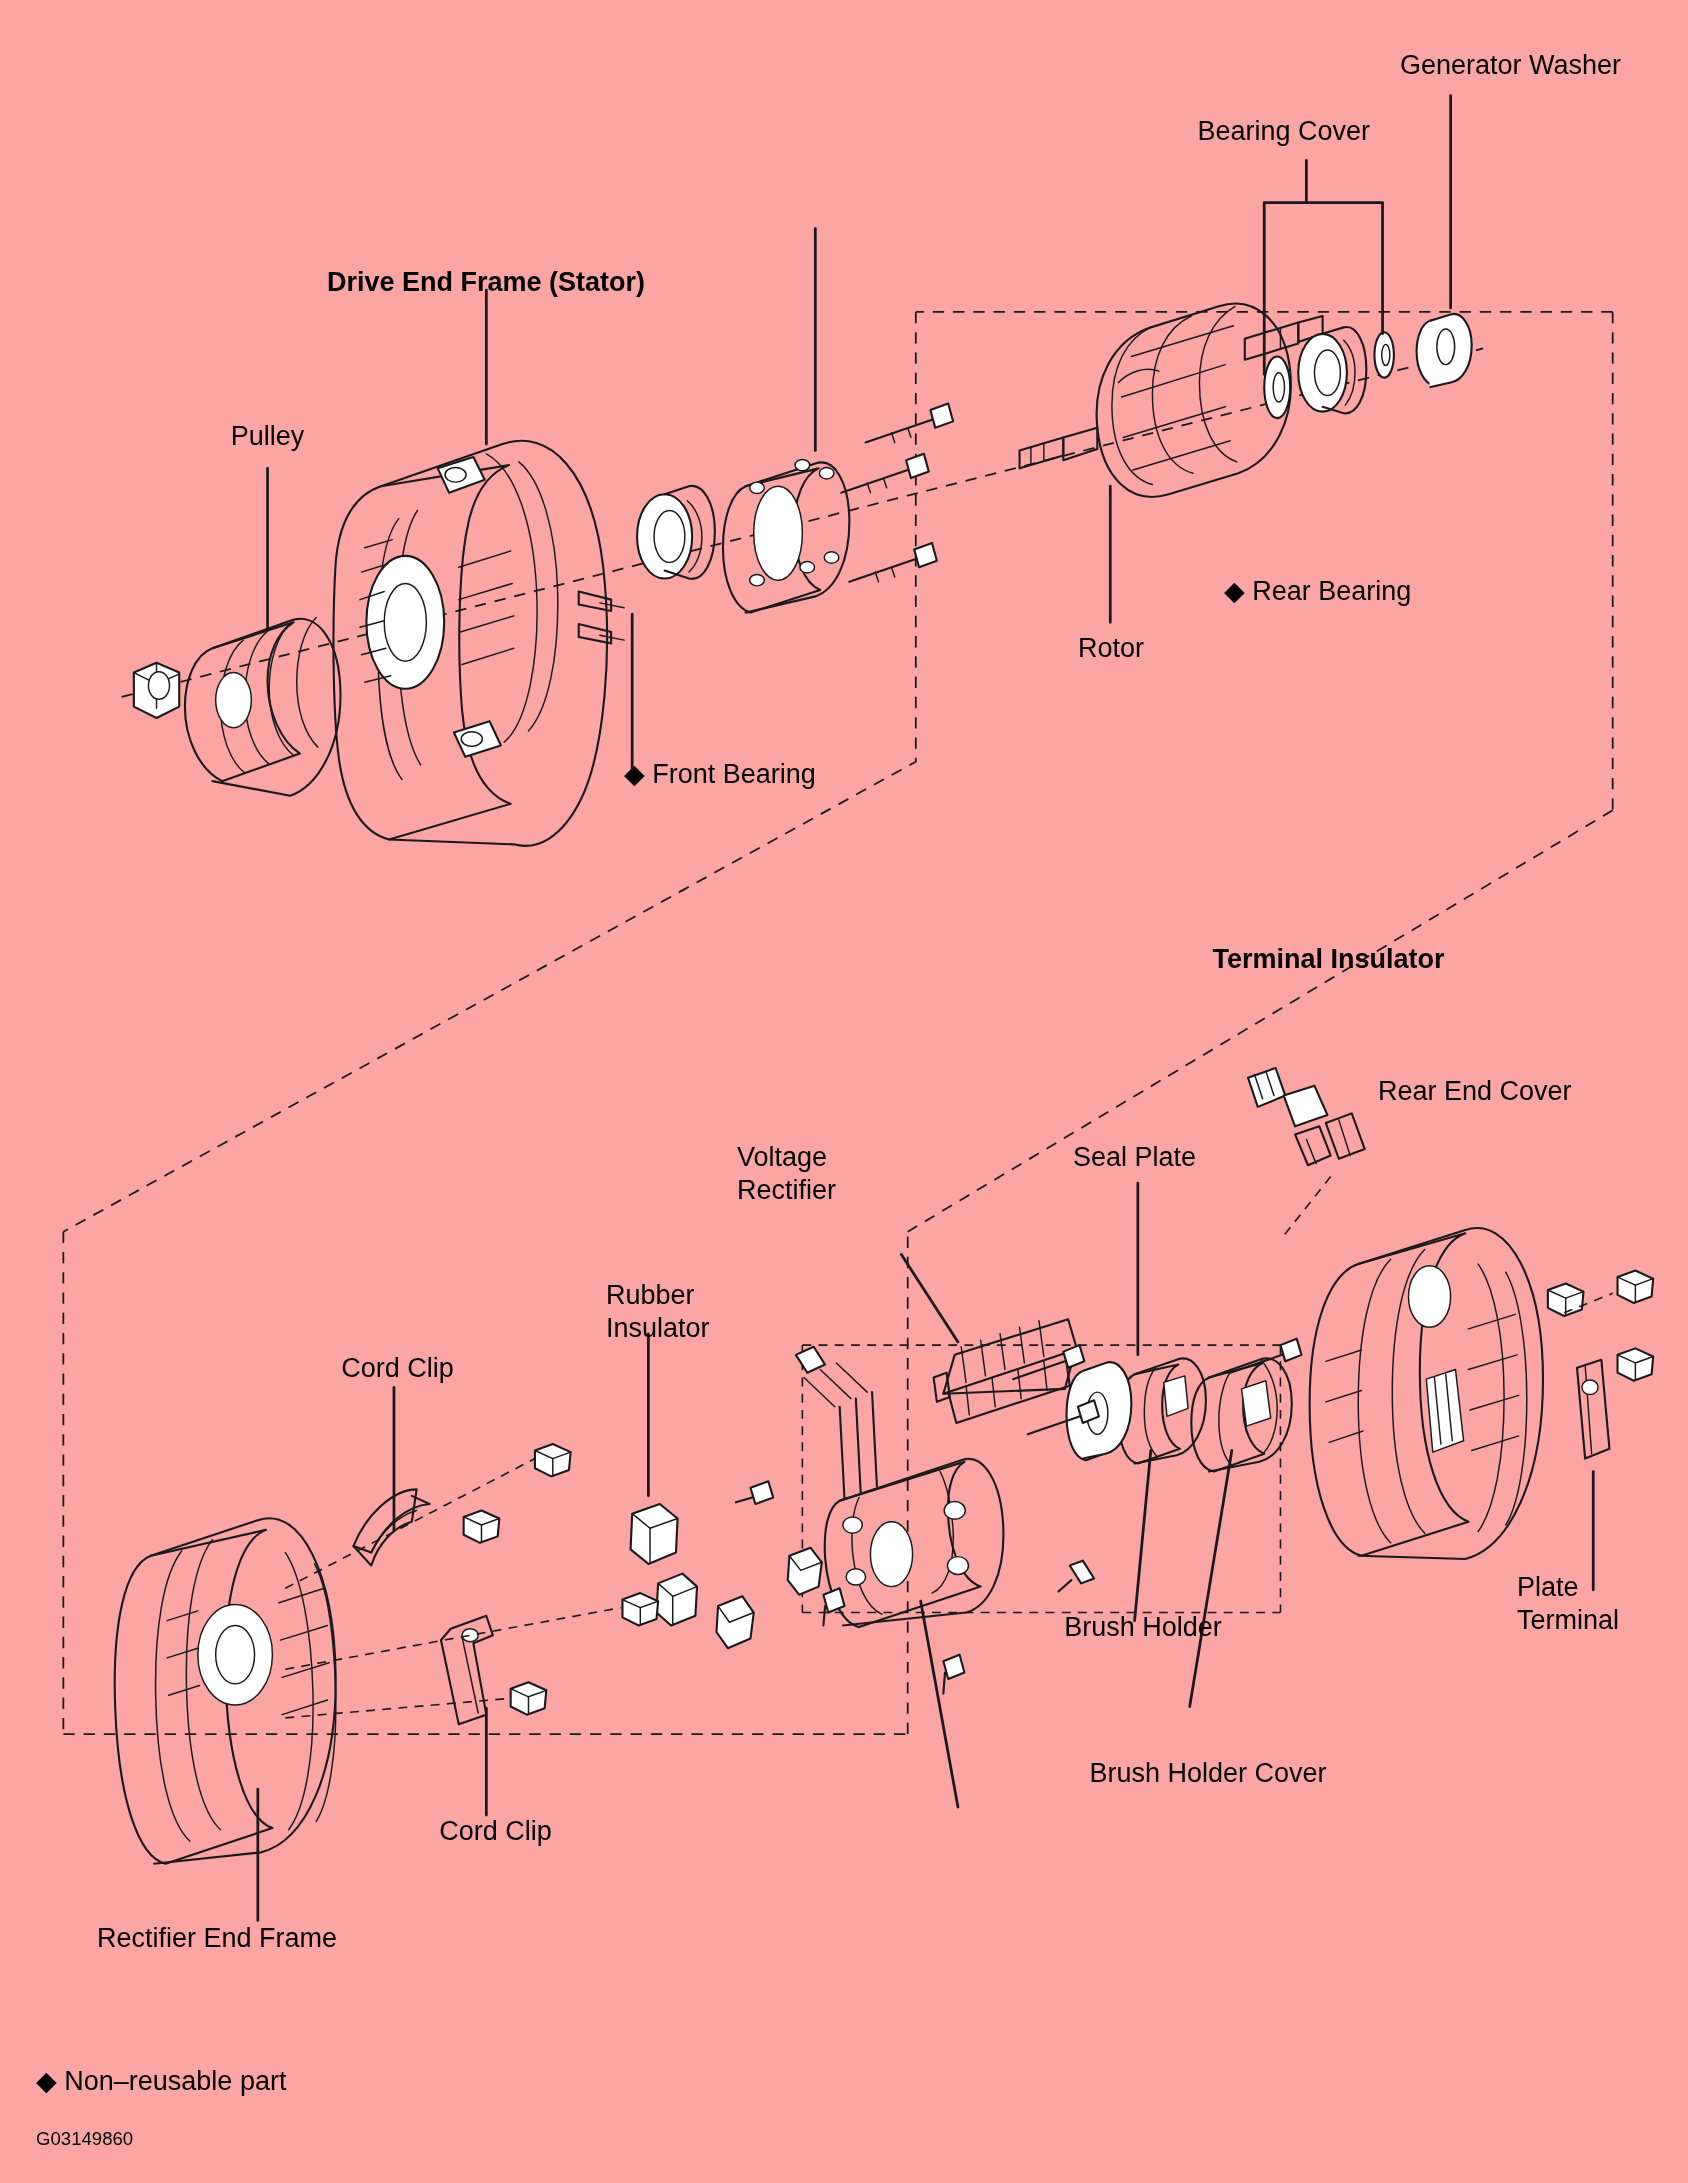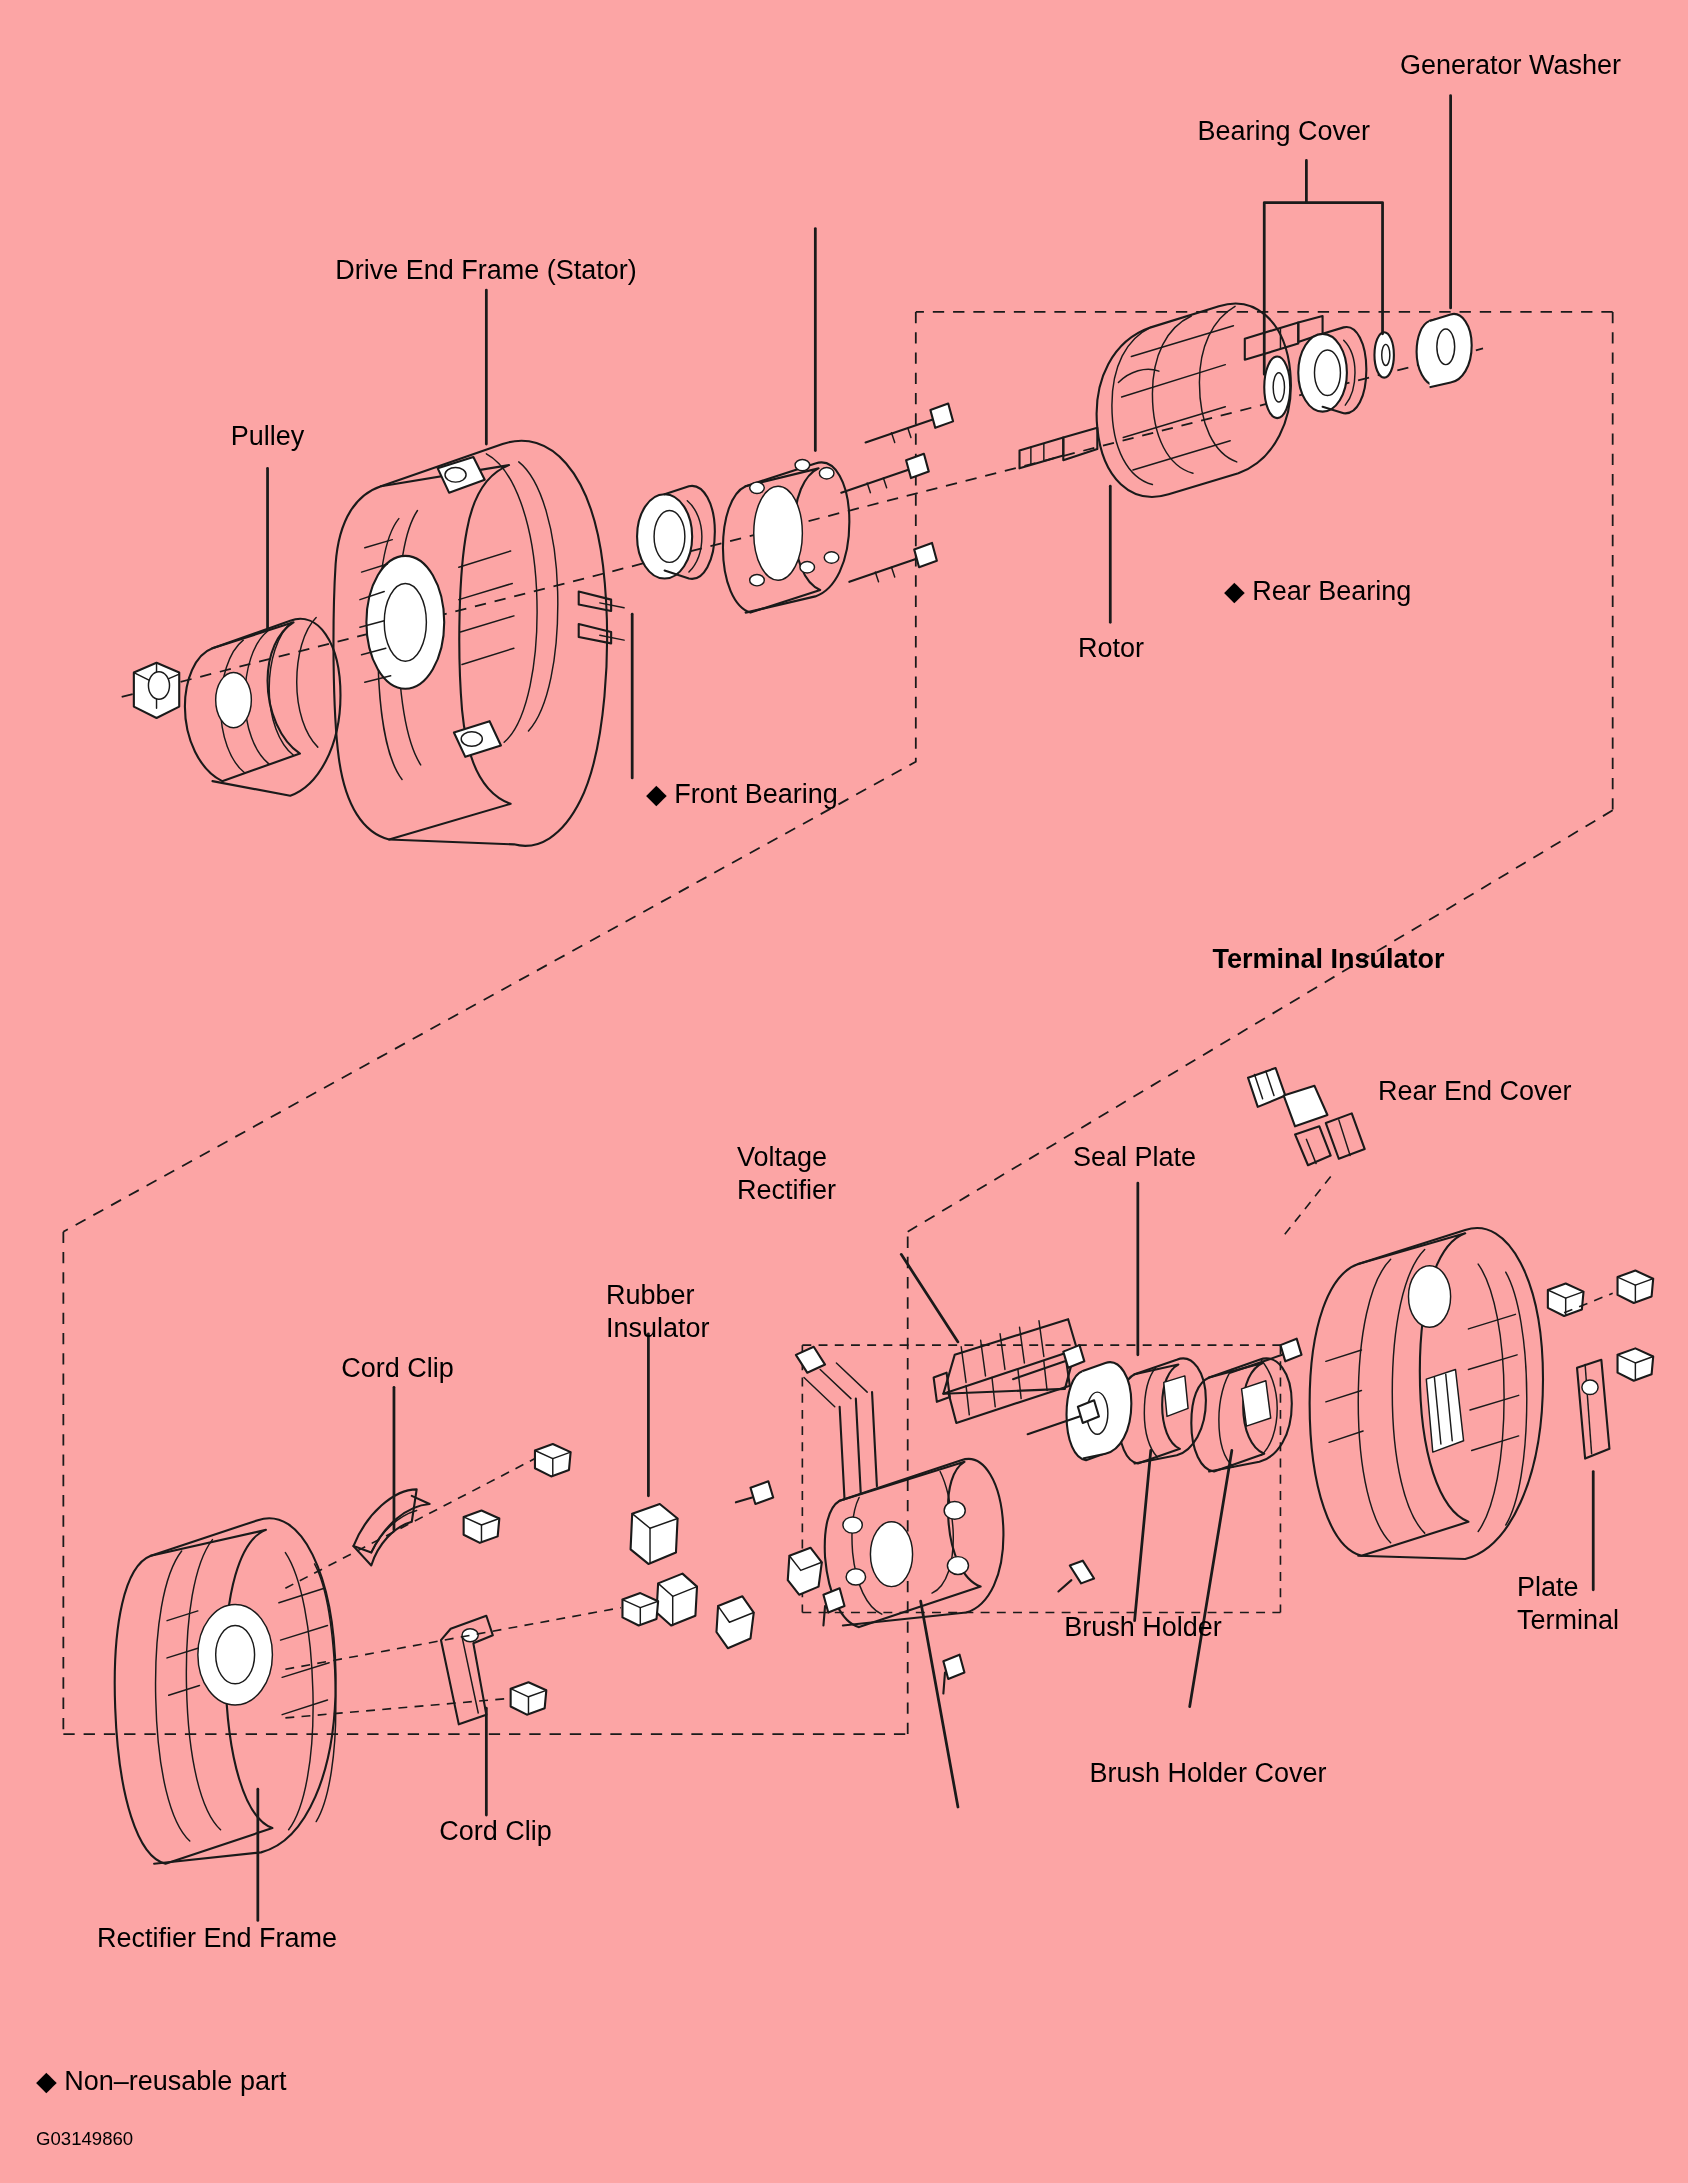--- a/index.html
+++ b/index.html
@@ -419,29 +419,29 @@
       <path class="lnH" d="M318 2370 L318 2208"></path>
     </g>
 
   </svg>
 
   <div class="label rt" style="left:1102px; top:49px; width:519px;">Generator Washer</div>
 
   <div class="label rt" style="left:932px; top:115px; width:438px;">Bearing Cover</div>
 
 
-  <div class="label ctr" style="left:186px; top:254px; width:600px;">Drive End Frame (Stator)</div>
+  <div class="label ctr" style="left:186px; top:266px; width:600px;font-weight:bold;">Drive End Frame (Stator)</div>
 
   <div class="label ctr" style="left:146px; top:420px; width:243px;">Pulley</div>
 
   <div class="label" style="left:1224px; top:575px; width:340px;">◆ Rear Bearing</div>
 
   <div class="label ctr" style="left:973px; top:632px; width:276px;">Rotor</div>
 
-  <div class="label" style="left:624px; top:778px; width:340px;margin-left:22px;">◆ Front Bearing</div>
+  <div class="label" style="left:624px; top:758px; width:340px;">◆ Front Bearing</div>
 
   <div class="label ctr" style="left:1126px; top:943px; width:405px;font-weight:bold;">Terminal Insulator</div>
 
   <div class="label" style="left:1378px; top:1075px; width:324px;">Rear End Cover</div>
 
   <div class="label" style="left:737px; top:1141px; width:227px;">Voltage
 Rectifier</div>
 
   <div class="label ctr" style="left:1005px; top:1141px; width:259px;">Seal Plate</div>
 

